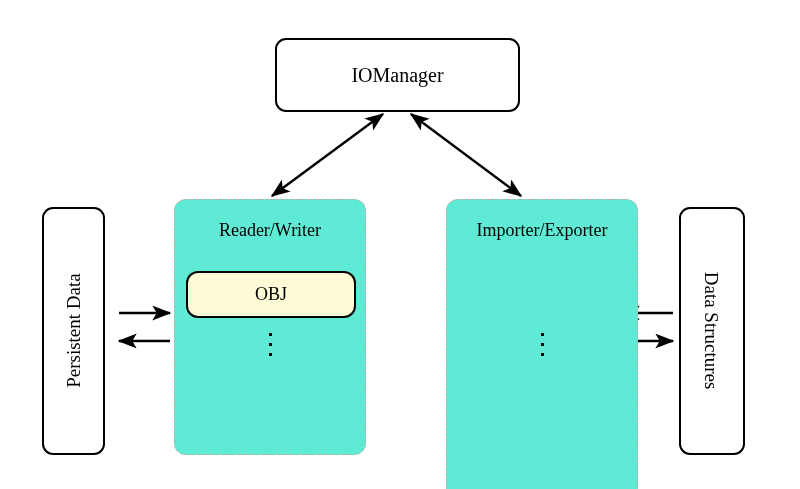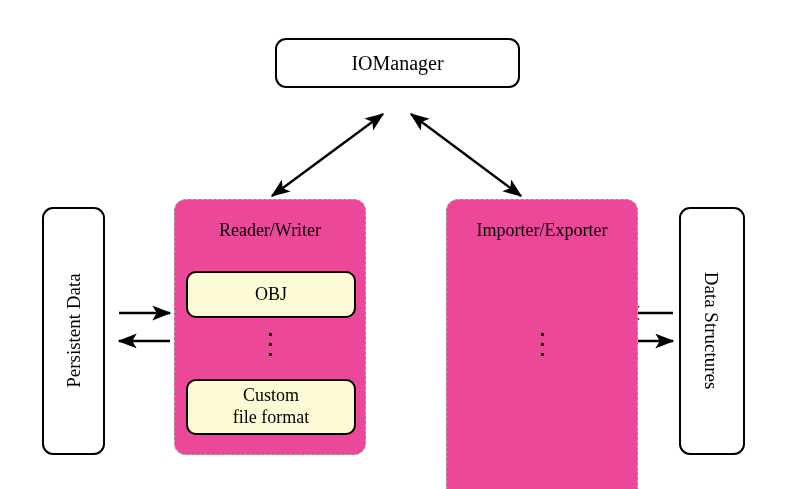--- a/index.html
+++ b/index.html
@@ -41,21 +41,21 @@
     justify-content: center;
     text-align: center;
     line-height: 1.22;
   }
 
   
   #io-manager {
     left: 275px;
     top: 38px;
     width: 245px;
-    height: 50px;
+    height: 74px;
     font-size: 20px;
   }
 
   
   .side-box {
     background: #ffffff;
   }
   #persistent-data {
     left: 42px;
     top: 207px;
@@ -78,21 +78,21 @@
     white-space: nowrap;
     font-size: 19px;
   }
 
   
   .panel {
     position: absolute;
     box-sizing: border-box;
     border: 1.6px dashed #b3b3a0;
     border-radius: 12px;
-    background: #ec4899;
+    background: #5eead4;
   }
   #panel-reader-writer {
     left: 174px;
     top: 199px;
     width: 192px;
     height: 256px;
   }
   #panel-importer-exporter {
     left: 446px;
     top: 199px;
@@ -121,20 +121,21 @@
     justify-content: center;
     text-align: center;
     font-size: 18px;
     line-height: 1.22;
   }
   .item-top {
     left: 11px;
     top: 71px;
     width: 170px;
     height: 47px;
+    border-radius: 12px;
   }
   .item-bottom {
     left: 11px;
     top: 179px;
     width: 170px;
     height: 56px;
   }
 
   
   .vdots {
@@ -206,23 +207,20 @@
     <div class="item-box item-top">
       <span>OBJ</span>
     </div>
 
     <div class="vdots">
       <span></span>
         <span></span>
         <span></span>
     </div>
 
-    <div class="item-box item-bottom">
-      <span>Custom<br>file format</span>
-    </div>
   </div>
 
   <div class="panel" id="panel-importer-exporter">
     <div class="panel-title">Importer/Exporter</div>
 
 
     <div class="vdots">
       <span></span>
         <span></span>
         <span></span>

